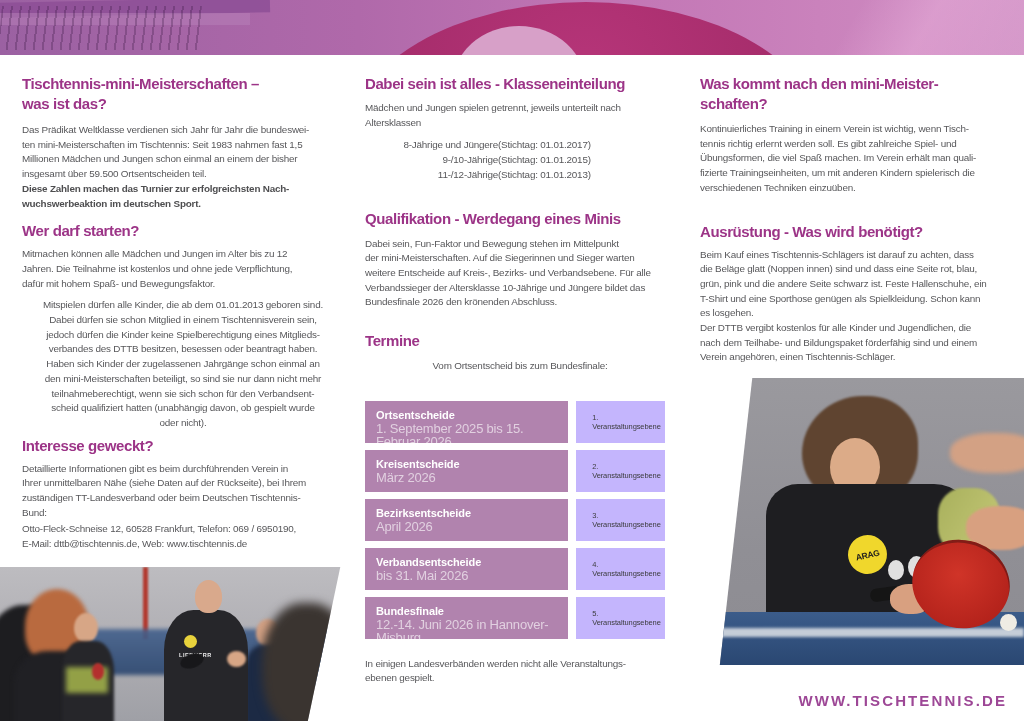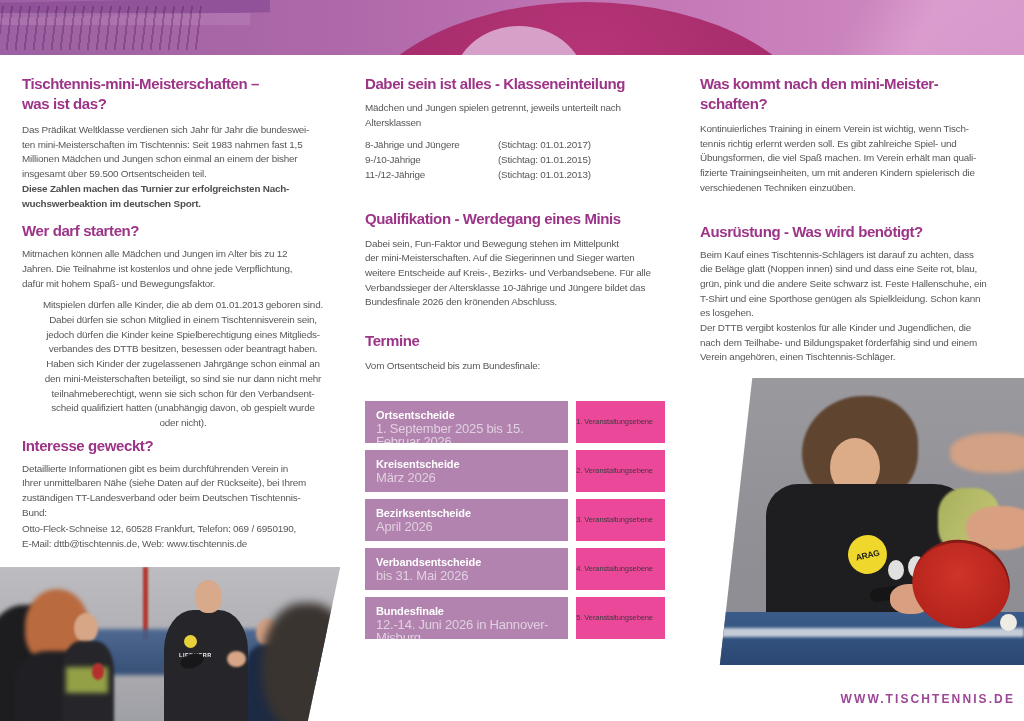--- a/index.html
+++ b/index.html
@@ -42,32 +42,32 @@
   .col-left .p2  { margin-top:6px; }
   .col-left .p3  { margin-top:7px;text-align:center; }
   .col-left .h3  { margin-top:5px; }
   .col-left .p4  { margin-top:6px; }
   .col-left .p5  { margin-top:2px; }
 
   
   .col-middle .p1 { margin-top:7px; }
   .age-table { margin-top:8px; }
   .age-row { display:flex; line-height:15px; }
-  .age-label { width:133px; }
+  .age-label { width:133px;text-align:right; }
   .col-middle .h2 { margin-top:26px; }
   .col-middle .p2 { margin-top:8px; }
   .col-middle .h3 { margin-top:21px; }
-  .col-middle .p3 { margin-top:8px; }
+  .col-middle .p3 { margin-top:8px;text-align:center; }
   .timeline { margin-top:27px; width:300px; }
   .tl-row { display:flex; align-items:stretch; margin-bottom:7px; height:42px; }
   .tl-box { width:206px; background:#b183ae; padding:7px 10px 0 11px; }
   .tl-title { font-size:11px; font-weight:700; color:#ffffff; letter-spacing:-0.1px; line-height:14px; }
   .tl-date { font-size:13px; color:rgba(255,255,255,0.62); letter-spacing:-0.2px; line-height:13px; }
-  .tl-level { width:90px; margin-left:8px; background:#ec4899; display:flex; align-items:center;
-    padding-left:0; font-size:7.5px; color:#3c3c3e; letter-spacing:-0.1px; }
+  .tl-level { width:90px; margin-left:8px; background:#c4b5fd; display:flex; align-items:center;
+    padding-left:16px; font-size:7.5px; color:#3c3c3e; letter-spacing:-0.1px; }
   .note { margin-top:18px; }
 
   
   .col-right .p1 { margin-top:8px; }
   .col-right .h2 { margin-top:26px; }
   .col-right .p2 { margin-top:6px; }
 
   
   .photo { position:absolute; overflow:hidden; }
   .photo div { position:absolute; }
@@ -112,21 +112,21 @@
   .pr-doodle2 { left:190px; top:178px; width:17px; height:22px; background:rgba(245,245,245,.9); border-radius:50%; filter:blur(.6px); }
   .pr-handle { left:152px; top:208px; width:52px; height:13px; background:#151515; border-radius:6px; transform:rotate(-8deg); }
   .pr-hand { left:172px; top:206px; width:42px; height:30px; background:#d8a080; border-radius:45%; filter:blur(.5px); }
   .pr-paddle { left:194px; top:162px; width:98px; height:88px; background:radial-gradient(circle at 45% 40%, #d03428, #b1211a 80%);
     border-radius:50%; transform:rotate(14deg); box-shadow:0 3px 0 rgba(40,10,10,.4) inset; }
   .pr-table { left:0; top:234px; width:306px; height:53px; background:linear-gradient(#3b5c8a,#2a4772); }
   .pr-tableline { left:0; top:250px; width:306px; height:9px; background:#dfe3e8; opacity:.85; filter:blur(1.5px); }
   .pr-ball { left:282px; top:236px; width:17px; height:17px; background:#efece4; border-radius:50%; }
 
   
-  .footer-url { position:absolute; right:9px; top:692px; font-size:12px; font-weight:700;
+  .footer-url { position:absolute; right:17px; top:692px; font-size:15px; font-weight:700;
     color:#9d4796; letter-spacing:2.1px; }
 </style>
 </head>
 <body>
 
 <div class="page">
 
   <div class="hero">
     <div class="hero-tableedge"></div>
     <div class="hero-band"></div>
@@ -228,20 +228,22 @@
       </div>
       <div class="tl-row">
         <div class="tl-box">
           <div class="tl-title">Bundesfinale</div>
           <div class="tl-date">12.-14. Juni 2026 in Hannover-Misburg</div>
         </div>
         <div class="tl-level">5. Veranstaltungsebene</div>
       </div>
     </div>
 
+    <p class="body note">In einigen Landesverbänden werden nicht alle Veranstaltungs-
+ebenen gespielt.</p>
   </section>
 
   <section class="col col-right">
     <h1 class="h">Was kommt nach den mini-Meister-
 schaften?</h1>
     <p class="body p1">Kontinuierliches Training in einem Verein ist wichtig, wenn Tisch-
 tennis richtig erlernt werden soll. Es gibt zahlreiche Spiel- und
 Übungsformen, die viel Spaß machen. Im Verein erhält man quali-
 fizierte Trainingseinheiten, um mit anderen Kindern spielerisch die
 verschiedenen Techniken einzuüben.</p>

